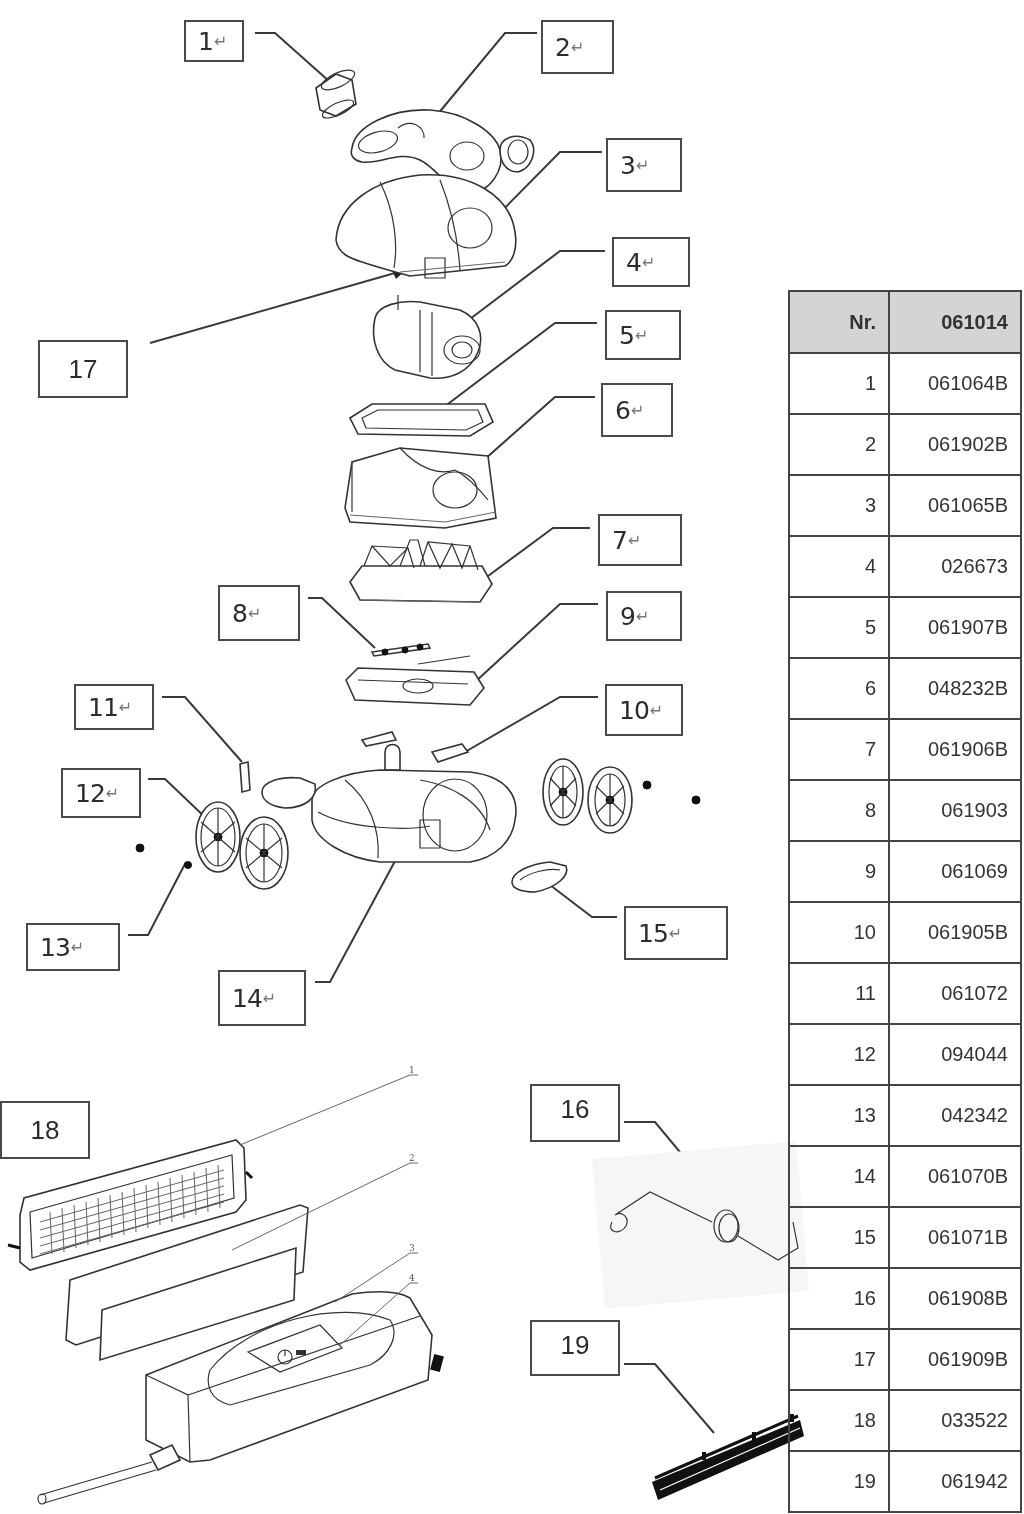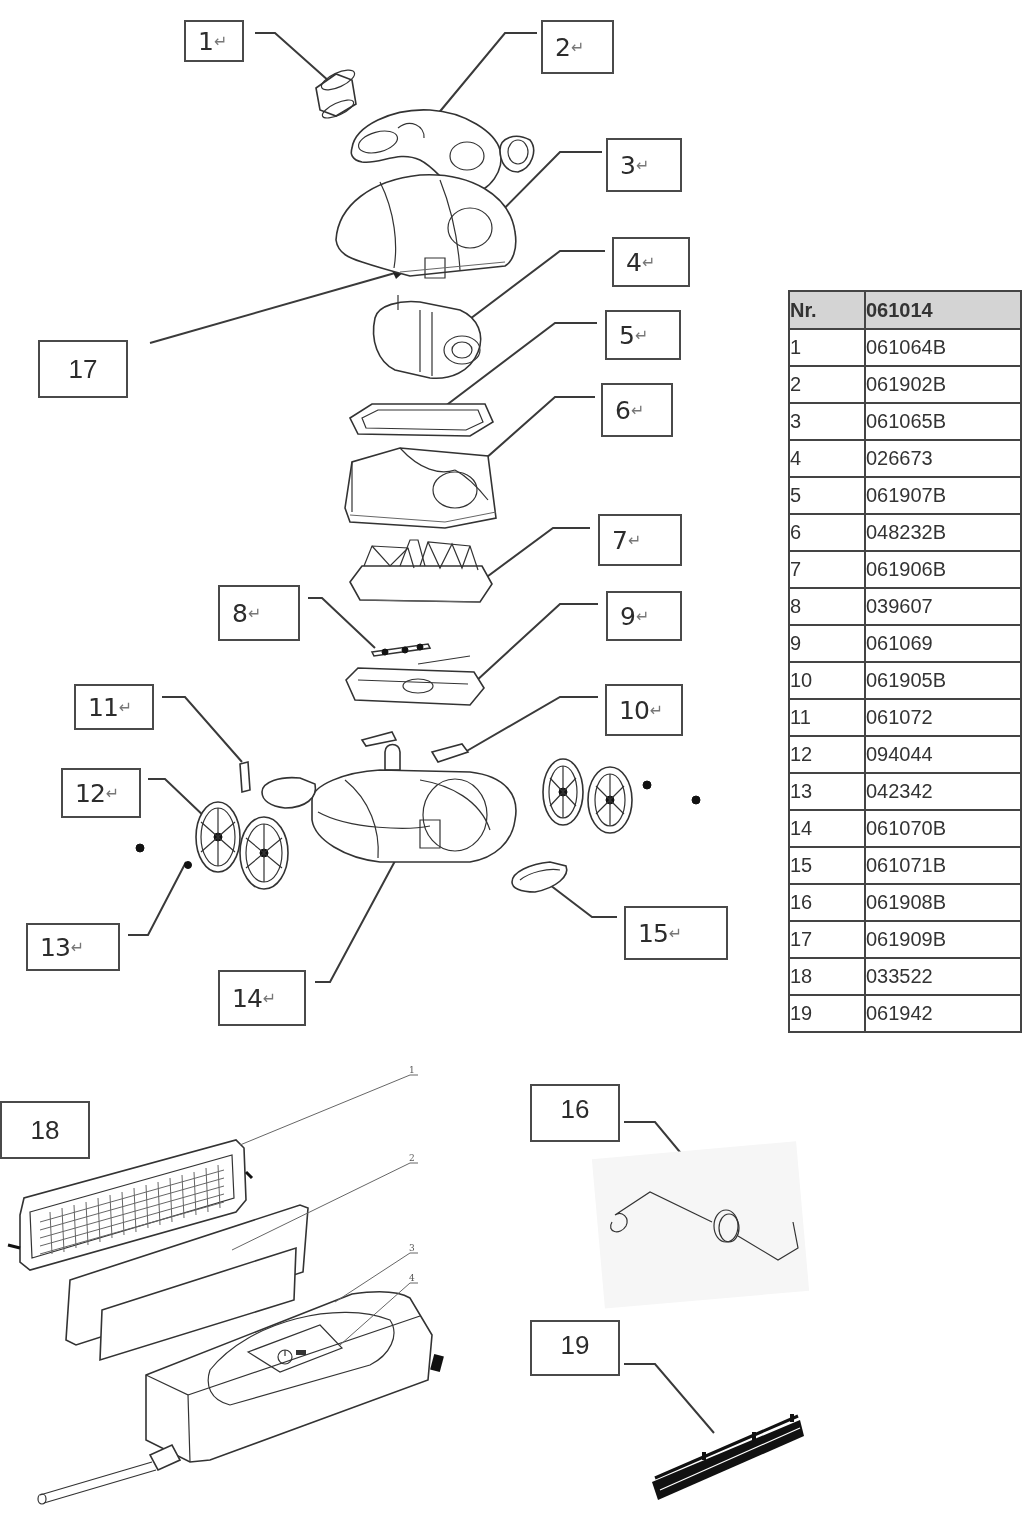--- a/index.html
+++ b/index.html
@@ -3,21 +3,21 @@
 <meta charset="utf-8">
 <style>
   html,body{margin:0;padding:0;background:#ffffff;}
   body{width:1024px;height:1514px;position:relative;overflow:hidden;font-family:"Liberation Sans",sans-serif;color:#2b2b2b;}
   .stage{position:absolute;left:0;top:0;width:1024px;height:1514px;}
   .callout{position:absolute;border:2px solid #4a4a4a;background:#fff;box-sizing:border-box;display:flex;align-items:center;font-size:25px;color:#2c2c2c;}
   .callout.sans{font-family:"Liberation Sans",sans-serif;justify-content:center;font-size:26px;}
   .callout.serifish{font-family:"DejaVu Sans",sans-serif;padding-left:12px;letter-spacing:-1px;}
   .callout .ret{font-size:16px;color:#777;margin-left:1px;letter-spacing:0;}
   table.parts{position:absolute;left:788px;top:290px;width:234px;border-collapse:collapse;font-family:"Liberation Sans",sans-serif;font-size:20px;color:#333;}
-  table.parts th,table.parts td{border:2px solid #444;text-align:left;height:35px;padding:0;}
+  table.parts th,table.parts td{border:2px solid #444;text-align:right;height:35px;padding:12px;}
   table.parts th{background:#d4d4d4;font-weight:bold;height:36px;}
   table.parts td.nr{width:74px;}
   svg.art{position:absolute;left:0;top:0;}
   .ln{stroke:#3a3a3a;stroke-width:2;fill:none;}
   .dr{stroke:#333;stroke-width:1.6;fill:#fff;}
   .dr2{stroke:#333;stroke-width:1.2;fill:none;}
   .thin{stroke:#666;stroke-width:1;fill:none;}
   .blk{fill:#111;stroke:#111;}
   .tiny{font-family:"DejaVu Serif",serif;font-size:9px;fill:#555;}
 </style>
@@ -336,21 +336,21 @@
         <tr>
           <td class="nr">6</td>
           <td>048232B</td>
         </tr>
         <tr>
           <td class="nr">7</td>
           <td>061906B</td>
         </tr>
         <tr>
           <td class="nr">8</td>
-          <td>039607</td>
+          <td>061903</td>
         </tr>
         <tr>
           <td class="nr">9</td>
           <td>061069</td>
         </tr>
         <tr>
           <td class="nr">10</td>
           <td>061905B</td>
         </tr>
         <tr>

